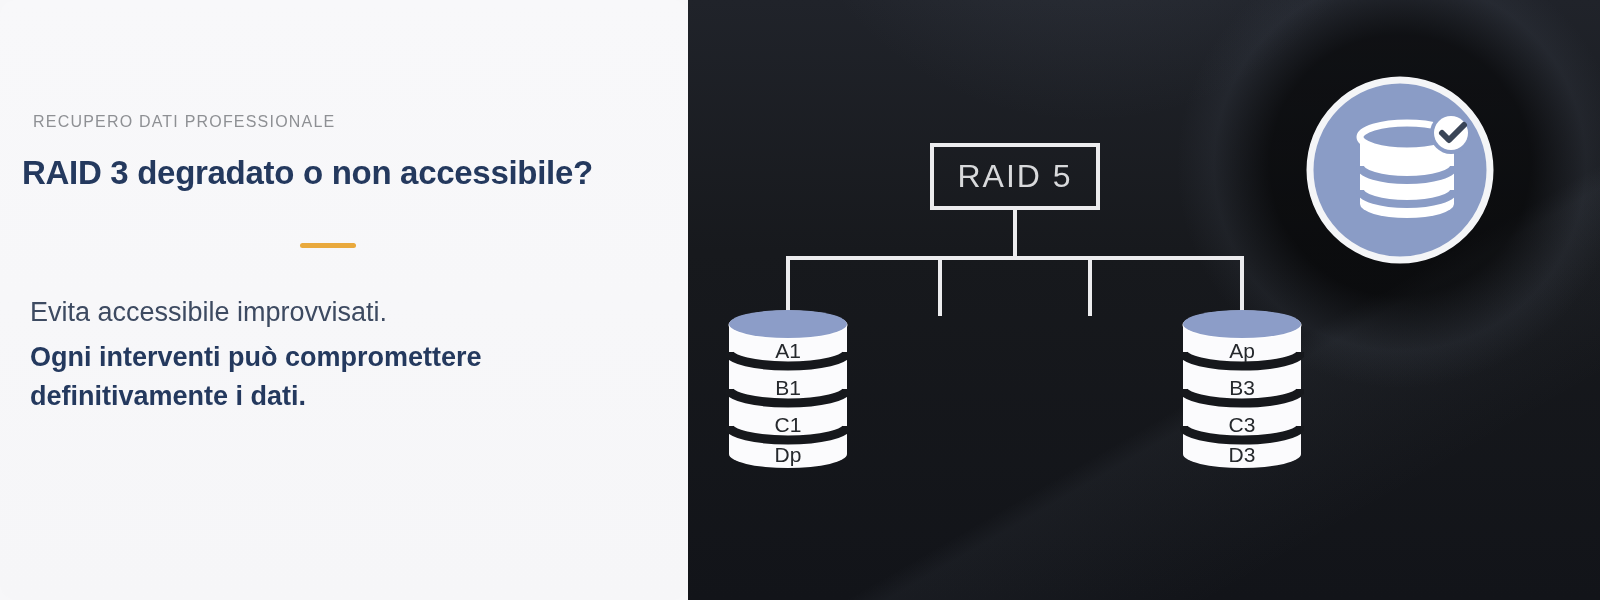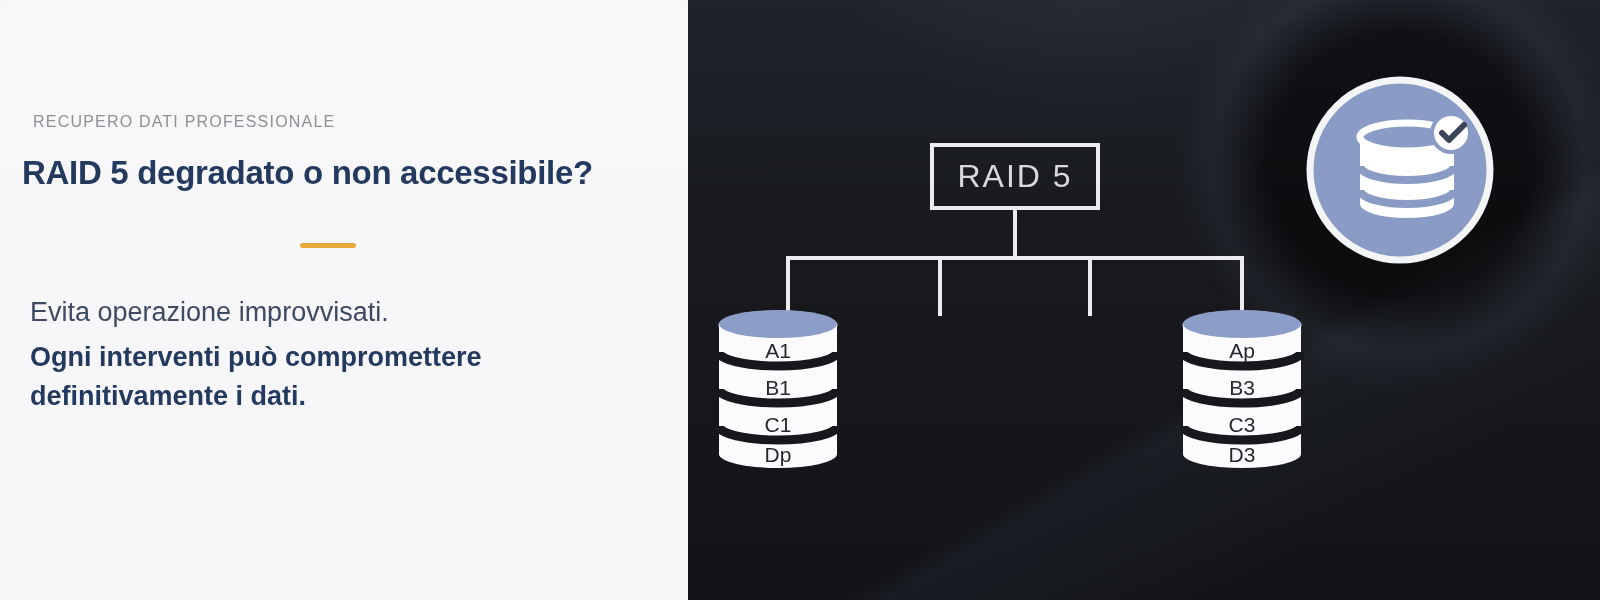--- a/index.html
+++ b/index.html
@@ -63,41 +63,41 @@
   }
   .badge{position:absolute;left:617px;top:75px;width:190px;height:190px;}
 </style>
 </head>
 <body>
 
 <div class="stage">
 
   <div class="left-panel">
     <div class="eyebrow">RECUPERO DATI PROFESSIONALE</div>
-    <h1 class="headline">RAID 5 degradato o non accessibile?</h1>
+    <h1 class="headline">RAID 3 degradato o non accessibile?</h1>
     <div class="divider"></div>
-    <p class="lead">Evita operazione improvvisati.</p>
+    <p class="lead">Evita accessibile improvvisati.</p>
     <p class="warning"><span>Ogni interventi può compromettere</span><br><span>definitivamente i dati.</span></p>
   </div>
 
   <div class="right-panel">
     <div class="platter-texture"></div>
 
     <div class="line" style="left:325px;top:206px;width:4px;height:52px;"></div>
     <div class="line" style="left:98px;top:256px;width:458px;height:4px;"></div>
     <div class="line" style="left:98px;top:256px;width:4px;height:60px;"></div>
     <div class="line" style="left:250px;top:256px;width:4px;height:60px;"></div>
     <div class="line" style="left:400px;top:256px;width:4px;height:60px;"></div>
     <div class="line" style="left:552px;top:256px;width:4px;height:60px;"></div>
 
     <div class="raid-box">
       <span class="raid-box-label">RAID 5</span>
     </div>
 
-    <div class="disk" style="left:28px;">
+    <div class="disk" style="left:38px;">
       <svg width="124" height="162" viewBox="0 0 124 162">
         <path d="M3,17 L3,146 A59,14 0 0 0 121,146 L121,17 Z" fill="#fbfbfd"></path>
         <path d="M3,44 A59,14 0 0 0 121,44" stroke="#16181c" stroke-width="9" fill="none"></path>
         <path d="M3,81 A59,14 0 0 0 121,81" stroke="#16181c" stroke-width="9" fill="none"></path>
         <path d="M3,118 A59,14 0 0 0 121,118" stroke="#16181c" stroke-width="9" fill="none"></path>
         <ellipse cx="62" cy="17" rx="59.5" ry="14.5" fill="#fdfdfe"></ellipse>
         <ellipse cx="62" cy="16" rx="59" ry="14" fill="#8c9dc8"></ellipse>
         <text class="disk-block-label" x="62" y="50" text-anchor="middle">A1</text>
         <text class="disk-block-label" x="62" y="87" text-anchor="middle">B1</text>
         <text class="disk-block-label" x="62" y="124" text-anchor="middle">C1</text>

